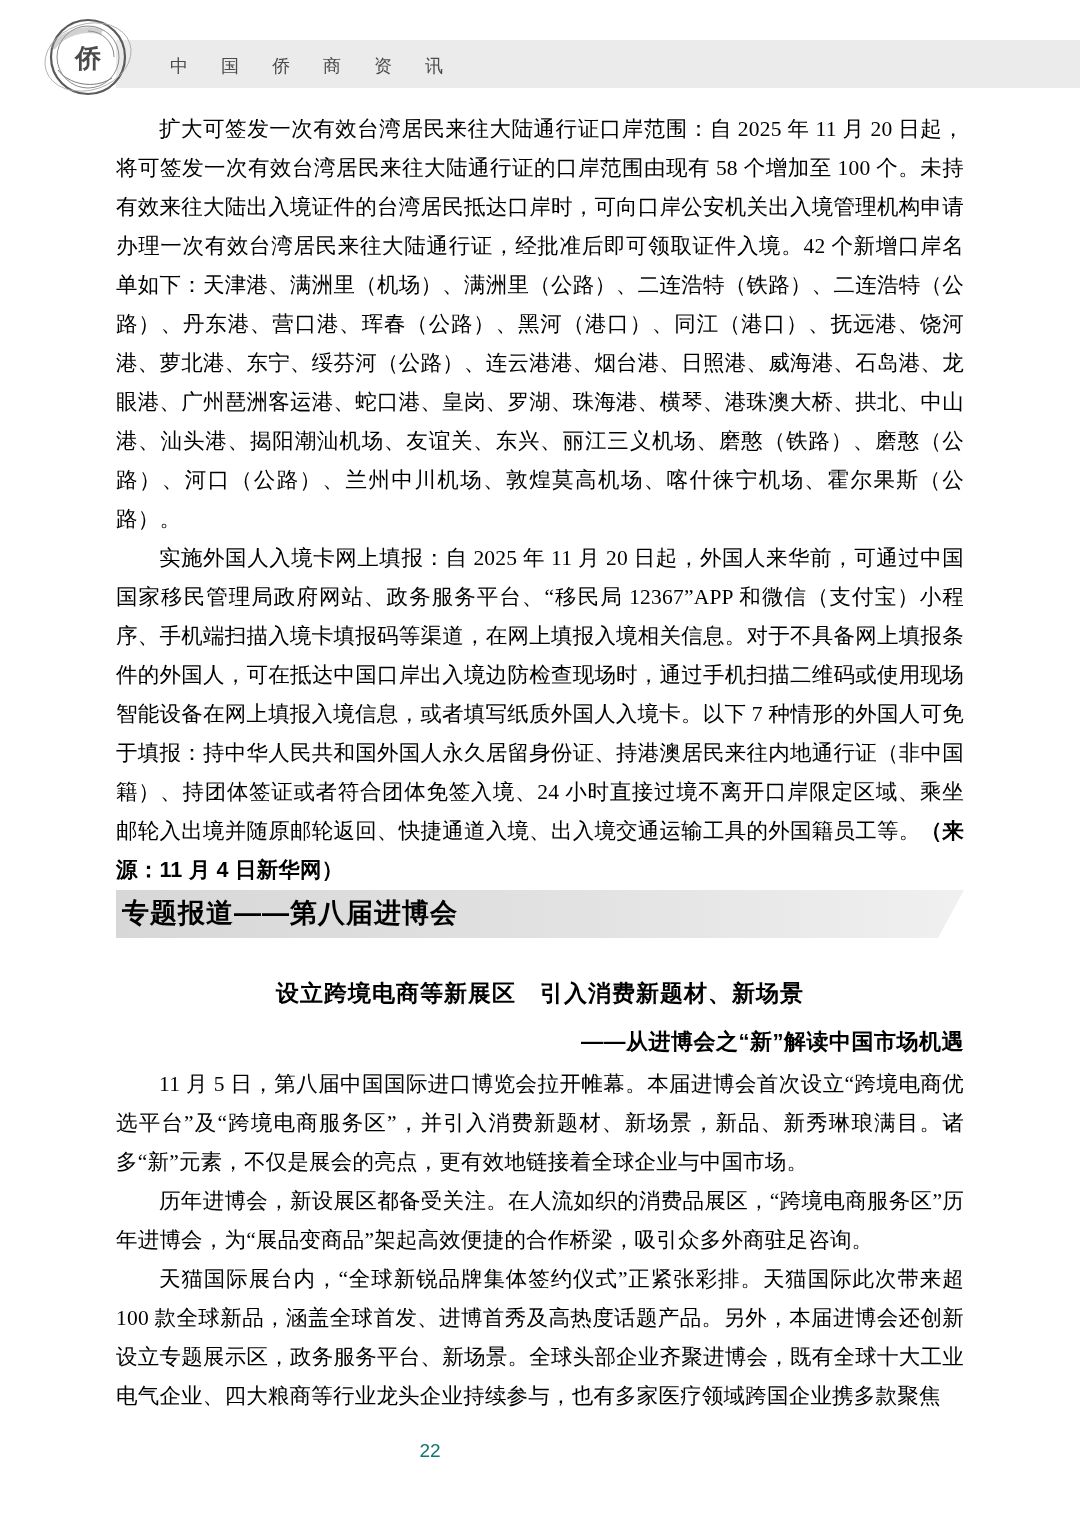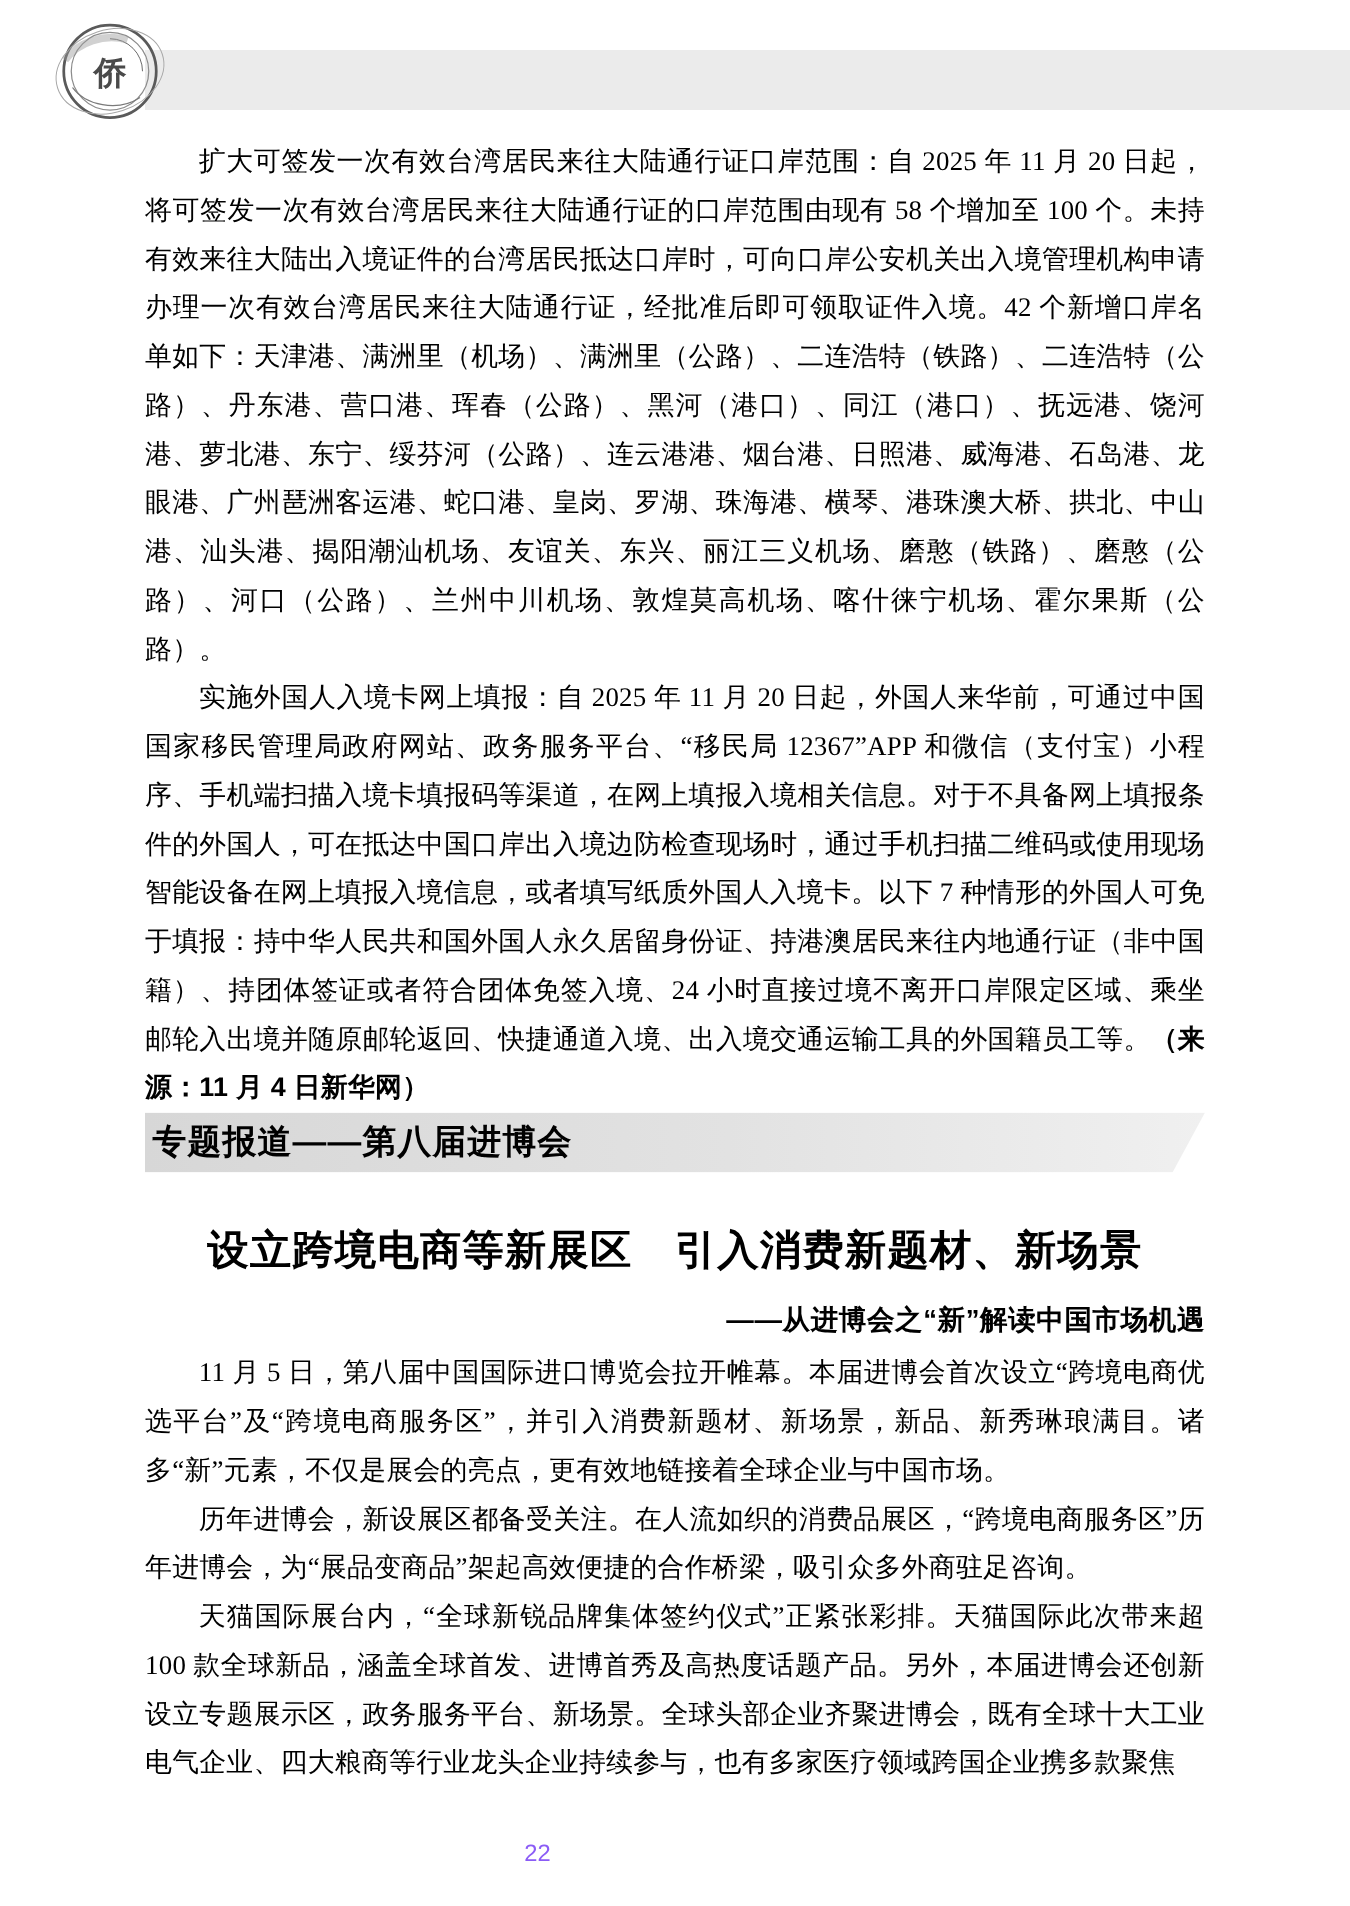--- a/index.html
+++ b/index.html
@@ -104,50 +104,50 @@
     color: #000;
     white-space: nowrap;
   }
 
   
   .article-title {
     margin: 40px 0 0 0;
     text-align: center;
     font-family: "Liberation Sans", "DejaVu Sans", sans-serif;
     font-weight: bold;
-    font-size: 33px;
+    font-size: 23px;
     letter-spacing: 1px;
   }
   .article-subtitle {
     margin: 18px 0 8px 0;
     text-align: right;
     font-family: "Liberation Sans", "DejaVu Sans", sans-serif;
     font-weight: bold;
     font-size: 22px;
     letter-spacing: 0.5px;
   }
 
   
   .page-number {
     position: absolute;
     left: 0;
     top: 1440px;
     width: 860px;
     text-align: center;
     font-family: "Liberation Sans", "DejaVu Sans", sans-serif;
     font-size: 19px;
-    color: #8b5cf6;
-    margin-top: 33px;
+    color: #0f766e;
   }
 </style>
 </head>
 <body>
 
 <div class="page-header">
   <div class="header-band"></div>
+  <div class="header-title">中 国 侨 商 资 讯</div>
   <div class="logo">
     <svg width="112" height="78" viewBox="0 0 112 78">
       <circle cx="52" cy="39" r="37" fill="none" stroke="#5a5a5a" stroke-width="2.2"></circle>
       <circle cx="52" cy="39" r="31" fill="none" stroke="#8c8c8c" stroke-width="1"></circle>
       <path d="M52 13 A26 26 0 0 1 78 39" fill="none" stroke="#6b6b6b" stroke-width="0.8"></path>
       <text x="52" y="49" font-family="'Liberation Serif', serif" font-size="26" font-weight="bold" fill="#4a4a4a" text-anchor="middle">侨</text>
       <path d="M22 52 C32 66, 58 72, 76 60" fill="none" stroke="#7a7a7a" stroke-width="1"></path>
       <path d="M16 30 C26 16, 48 8, 66 14" fill="none" stroke="#9a9a9a" stroke-width="6" opacity="0.45"></path>
       <ellipse cx="52" cy="39" rx="44" ry="33" fill="none" stroke="#a8a8a8" stroke-width="0.8" transform="rotate(-18 52 39)"></ellipse>
     </svg>

